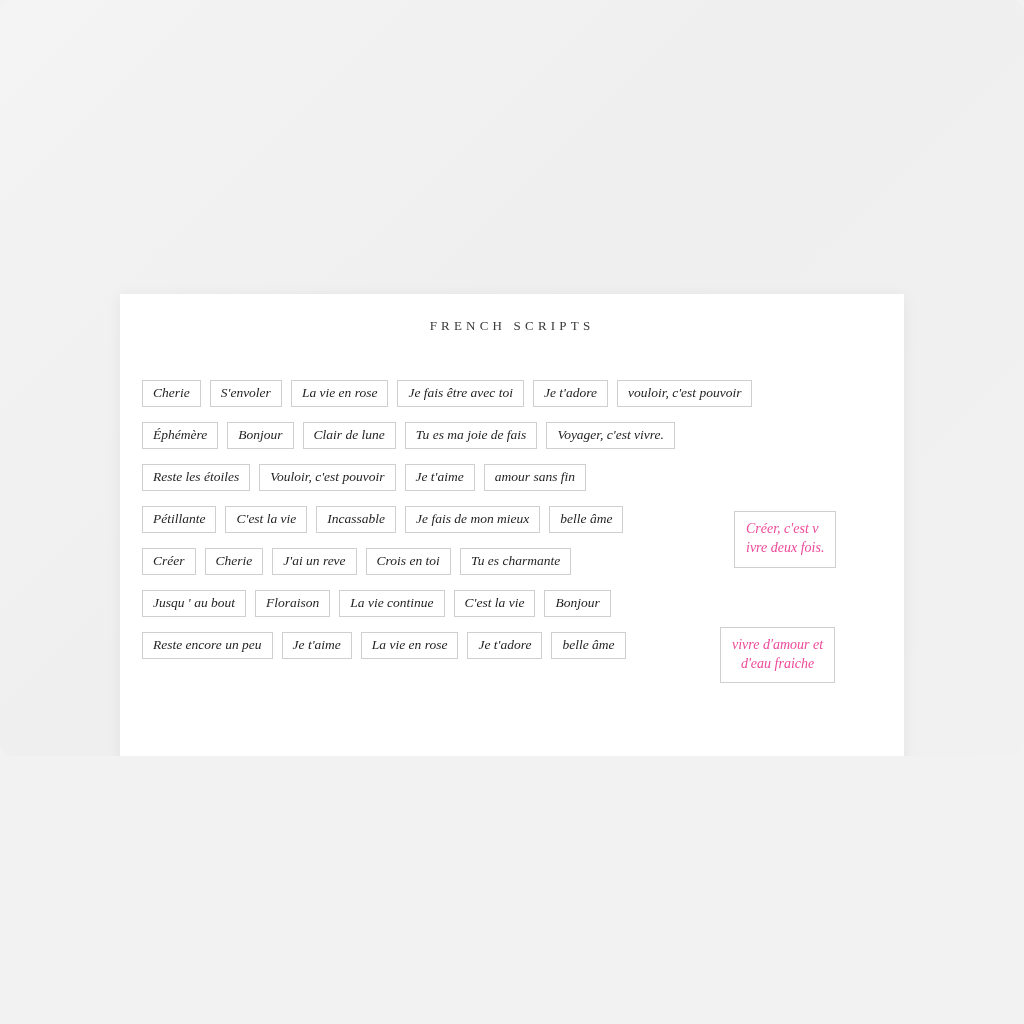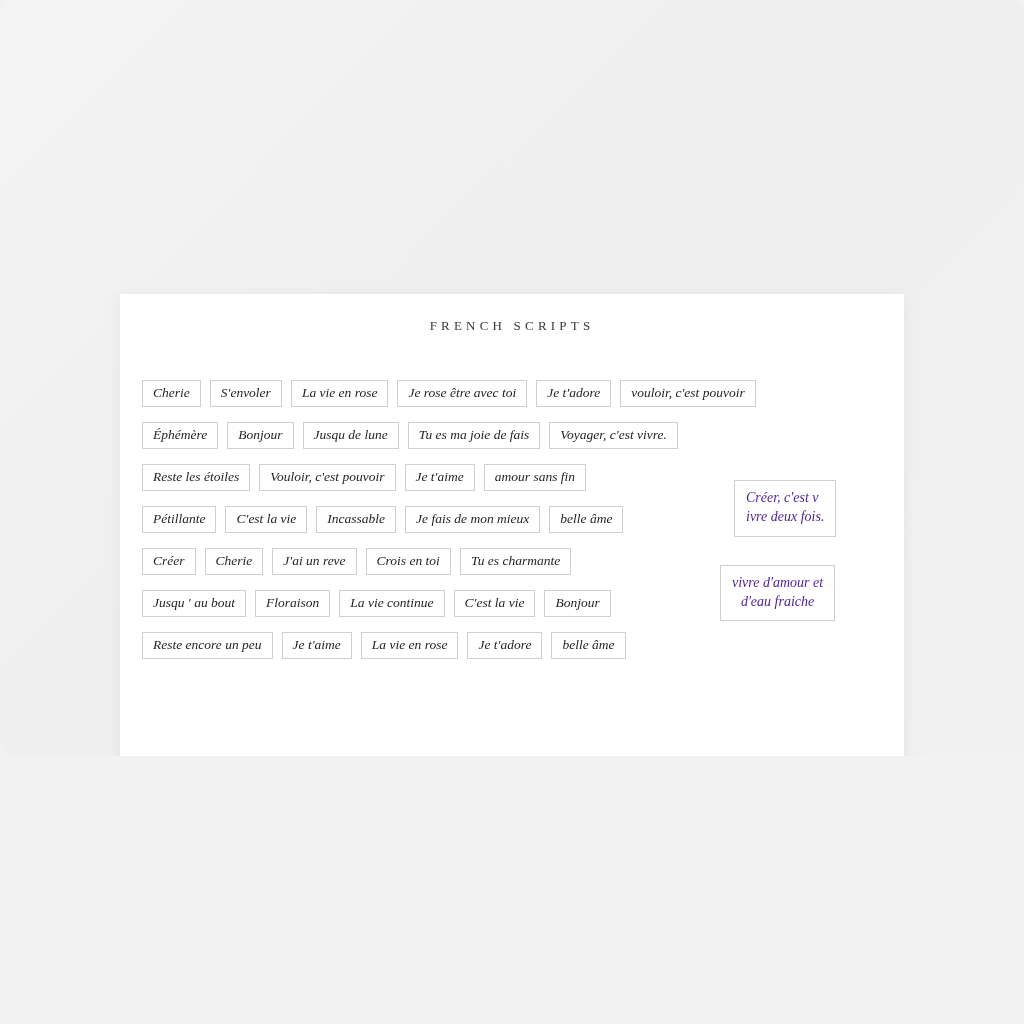--- a/index.html
+++ b/index.html
@@ -82,51 +82,52 @@
     align-items: flex-start;
     gap: 28px;
   }
   .chip-block {
     border: 1px solid #cfcfcf;
     background: #ffffff;
     padding: 7px 11px 9px 11px;
     font-family: "Liberation Serif", serif;
     font-style: italic;
     font-size: 14px;
-    color: #4c1d95;
+    color: #ec4899;
     line-height: 1.38;
     white-space: pre-line;
+    margin-top: 31px;
   }
   .side-1 { margin-left: 22px; }
   .side-2 { margin-left: 8px; text-align: center; }
   .side-3 { margin-left: 0px; }
 </style>
 </head>
 <body>
 
 <div id="stage">
   <div class="sheet">
 
     <div class="sheet-title">FRENCH SCRIPTS</div>
 
     <div class="grid">
 
       <div class="row">
         <div class="chip">Cherie</div>
         <div class="chip">S'envoler</div>
         <div class="chip">La vie en rose</div>
-        <div class="chip">Je rose être avec toi</div>
+        <div class="chip">Je fais être avec toi</div>
         <div class="chip">Je t'adore</div>
         <div class="chip">vouloir, c'est pouvoir</div>
       </div>
 
       <div class="row">
         <div class="chip">Éphémère</div>
         <div class="chip">Bonjour</div>
-        <div class="chip">Jusqu de lune</div>
+        <div class="chip">Clair de lune</div>
         <div class="chip">Tu es ma joie de fais</div>
         <div class="chip">Voyager, c'est vivre.</div>
       </div>
 
       <div class="row">
         <div class="chip">Reste les étoiles</div>
         <div class="chip">Vouloir, c'est pouvoir</div>
         <div class="chip">Je t'aime</div>
         <div class="chip">amour sans fin</div>
       </div>

